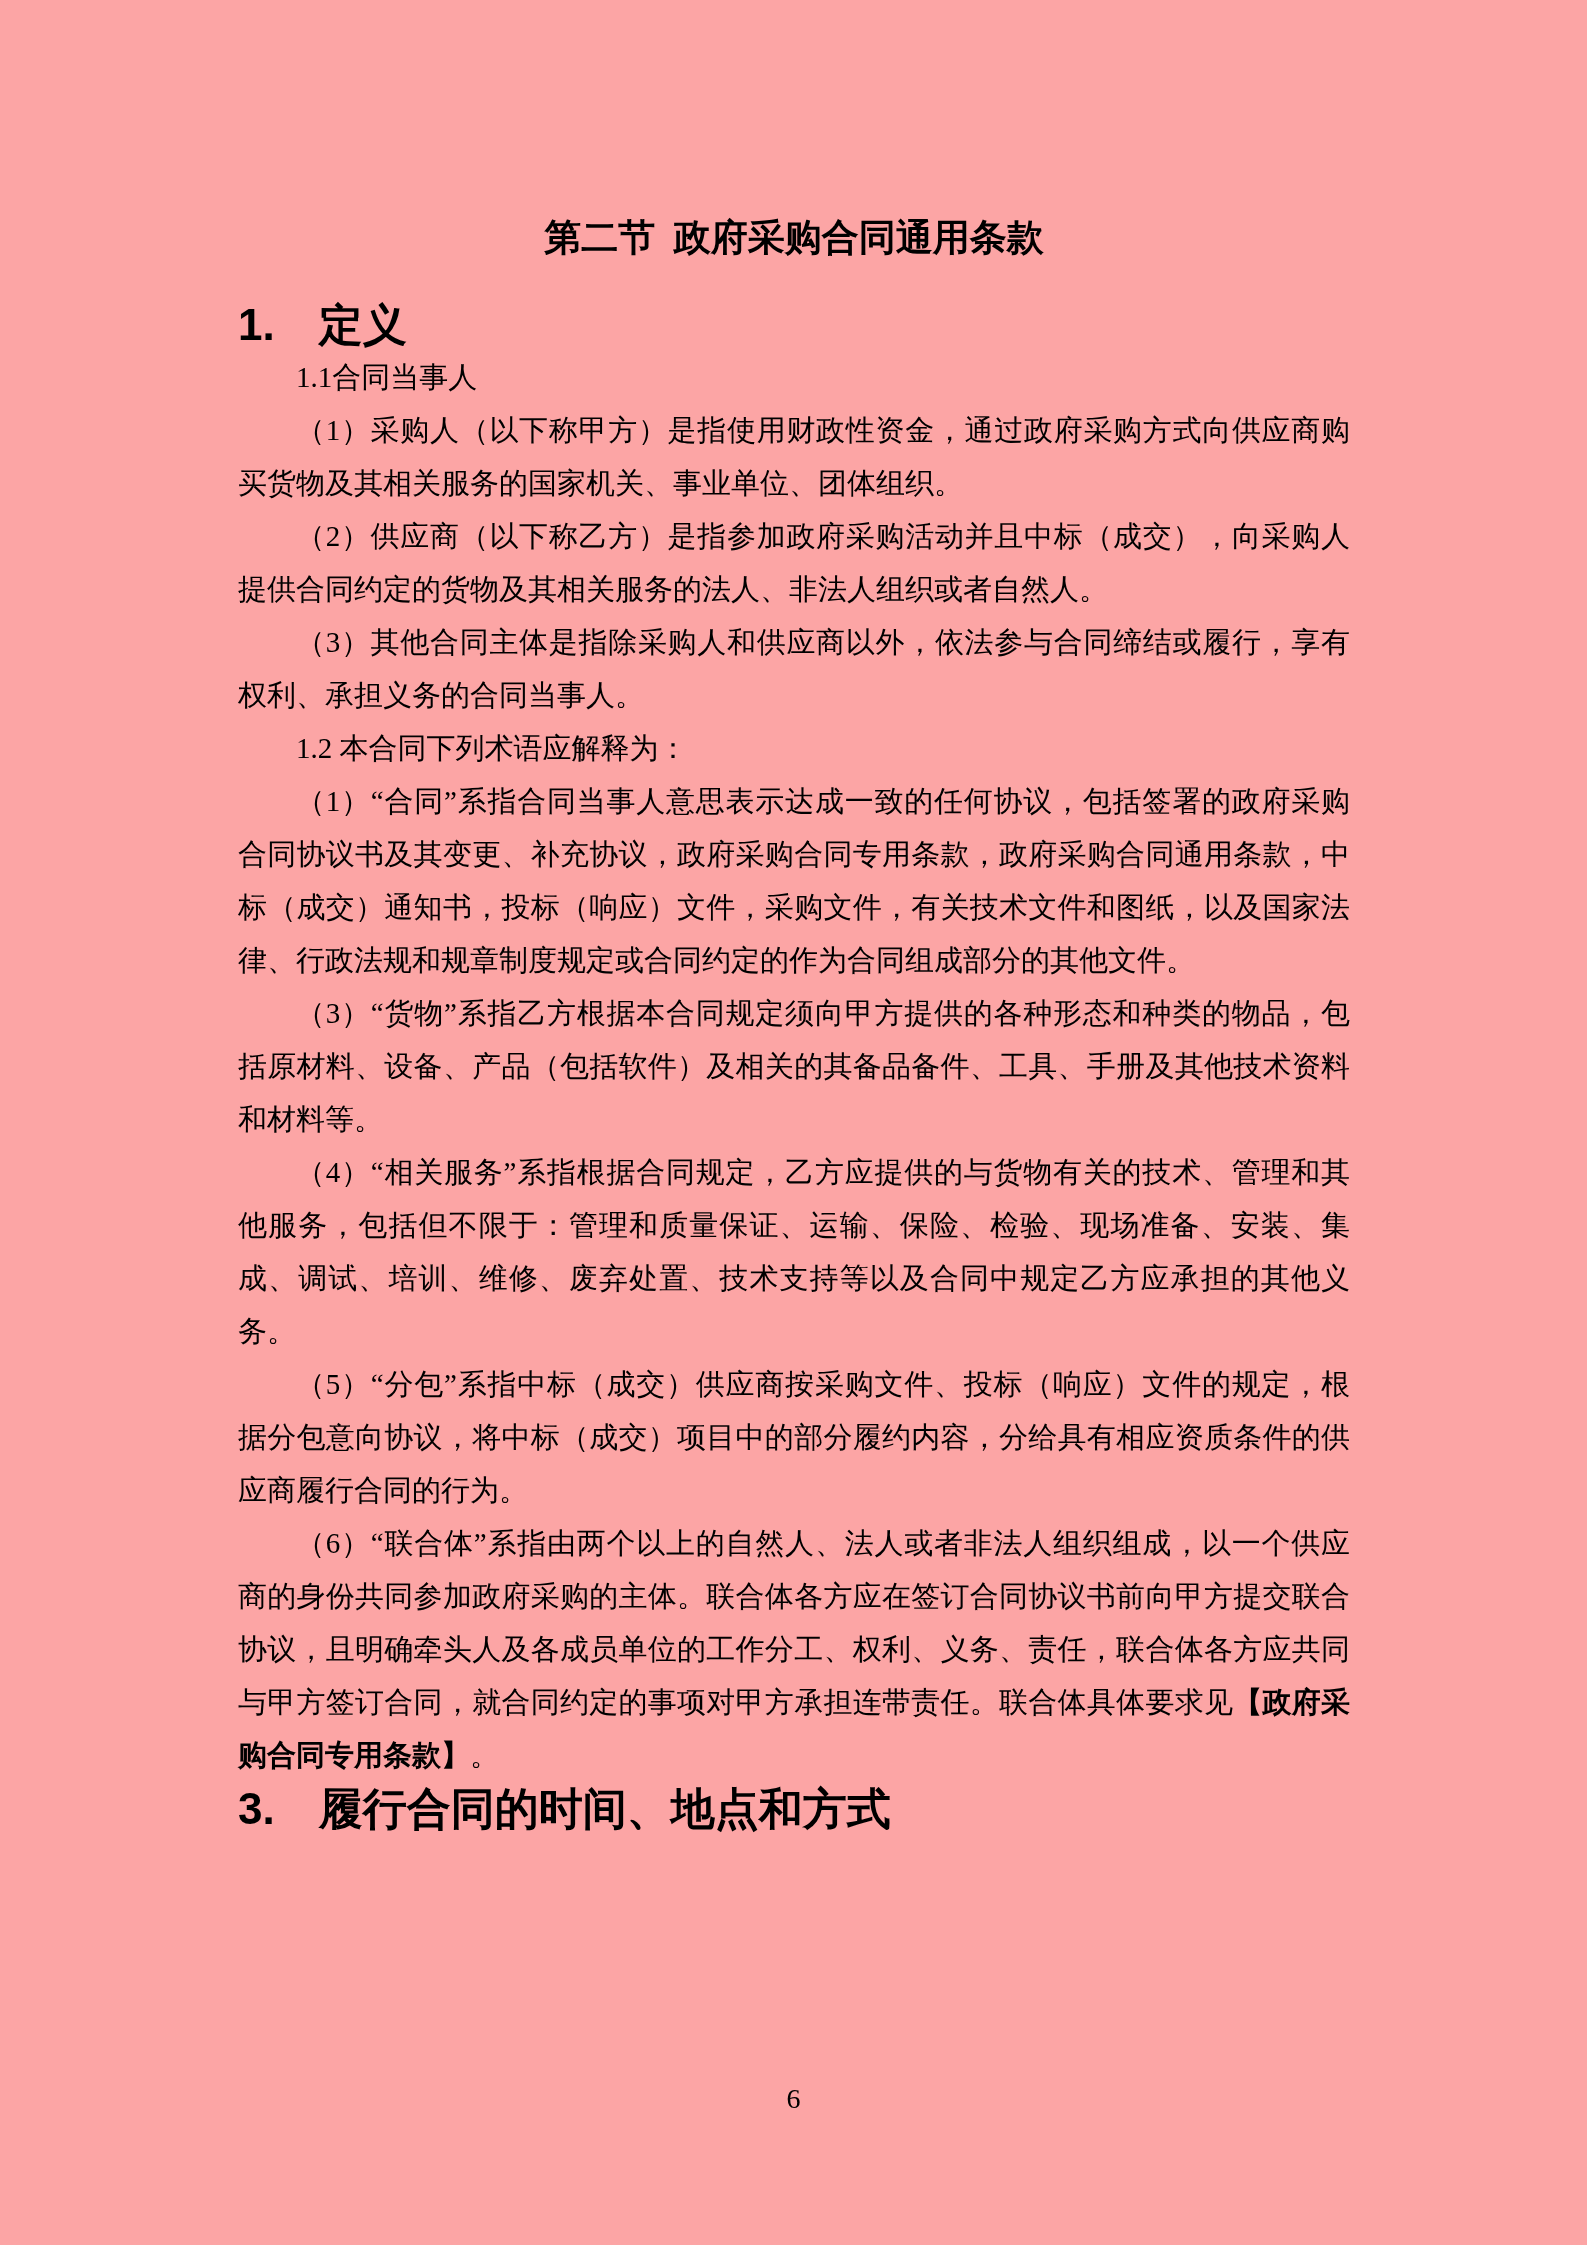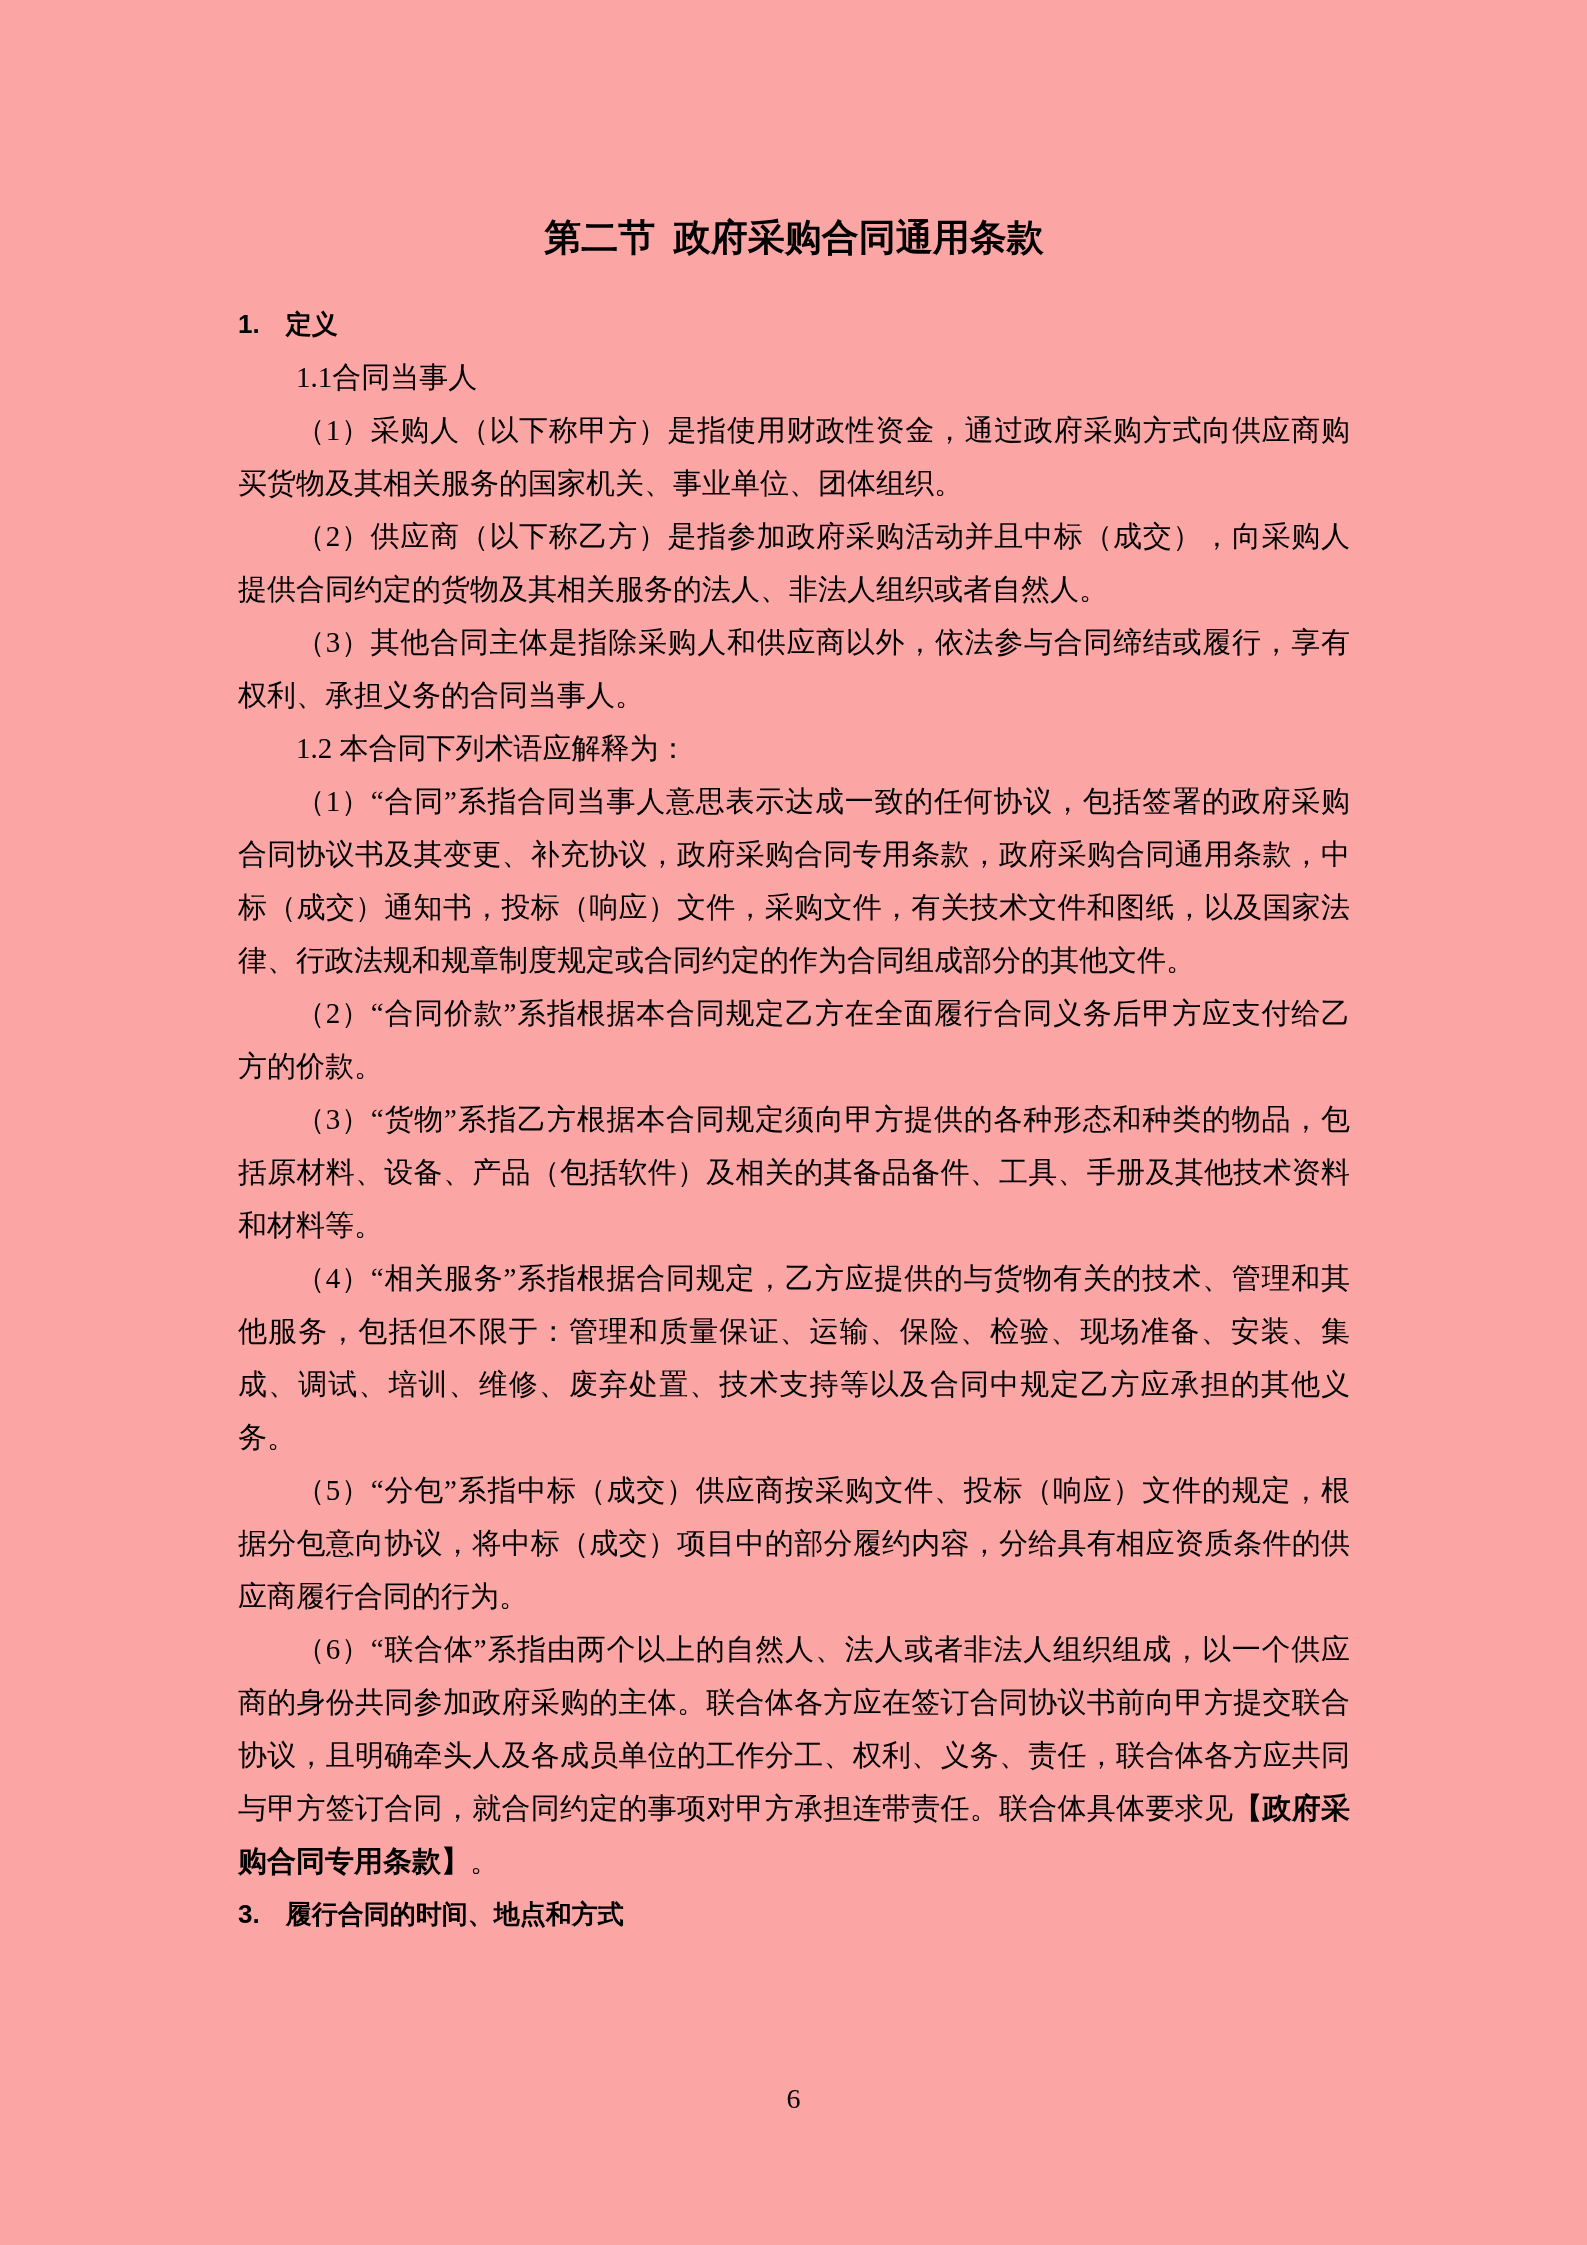--- a/index.html
+++ b/index.html
@@ -26,21 +26,21 @@
     font-weight: 700;
     font-size: 37px;
     line-height: 60px;
     text-align: center;
     margin: 0 0 30px 0;
     white-space: nowrap;
   }
   .heading {
     font-family: "Liberation Sans", "DejaVu Sans", sans-serif;
     font-weight: 700;
-    font-size: 26px;
+    font-size: 44px;
     line-height: 53px;
     margin: 0;
   }
   .para {
     margin: 0;
     text-align: justify;
     text-align-last: left;
     text-indent: 2em;
   }
   .para.indent-sm {
@@ -73,21 +73,20 @@
   <p class="para">（1）采购人（以下称甲方）是指使用财政性资金，通过政府采购方式向供应商购买货物及其相关服务的国家机关、事业单位、团体组织。</p>
 
   <p class="para">（2）供应商（以下称乙方）是指参加政府采购活动并且中标（成交），向采购人提供合同约定的货物及其相关服务的法人、非法人组织或者自然人。</p>
 
   <p class="para">（3）其他合同主体是指除采购人和供应商以外，依法参与合同缔结或履行，享有权利、承担义务的合同当事人。</p>
 
   <p class="para">1.2 本合同下列术语应解释为：</p>
 
   <p class="para">（1）“合同”系指合同当事人意思表示达成一致的任何协议，包括签署的政府采购合同协议书及其变更、补充协议，政府采购合同专用条款，政府采购合同通用条款，中标（成交）通知书，投标（响应）文件，采购文件，有关技术文件和图纸，以及国家法律、行政法规和规章制度规定或合同约定的作为合同组成部分的其他文件。</p>
 
-  <p class="para">（2）“合同价款”系指根据本合同规定乙方在全面履行合同义务后甲方应支付给乙方的价款。</p>
 
   <p class="para">（3）“货物”系指乙方根据本合同规定须向甲方提供的各种形态和种类的物品，包括原材料、设备、产品（包括软件）及相关的其备品备件、工具、手册及其他技术资料和材料等。</p>
 
   <p class="para">（4）“相关服务”系指根据合同规定，乙方应提供的与货物有关的技术、管理和其他服务，包括但不限于：管理和质量保证、运输、保险、检验、现场准备、安装、集成、调试、培训、维修、废弃处置、技术支持等以及合同中规定乙方应承担的其他义务。</p>
 
   <p class="para">（5）“分包”系指中标（成交）供应商按采购文件、投标（响应）文件的规定，根据分包意向协议，将中标（成交）项目中的部分履约内容，分给具有相应资质条件的供应商履行合同的行为。</p>
 
   <p class="para"><span>（6）“联合体”系指由两个以上的自然人、法人或者非法人组织组成，以一个供应商的身份共同参加政府采购的主体。联合体各方应在签订合同协议书前向甲方提交联合协议，且明确牵头人及各成员单位的工作分工、权利、义务、责任，联合体各方应共同与甲方签订合同，就合同约定的事项对甲方承担连带责任。联合体具体要求见</span><span class="bold-run">【政府采购合同专用条款】</span><span>。</span></p>
 
 

